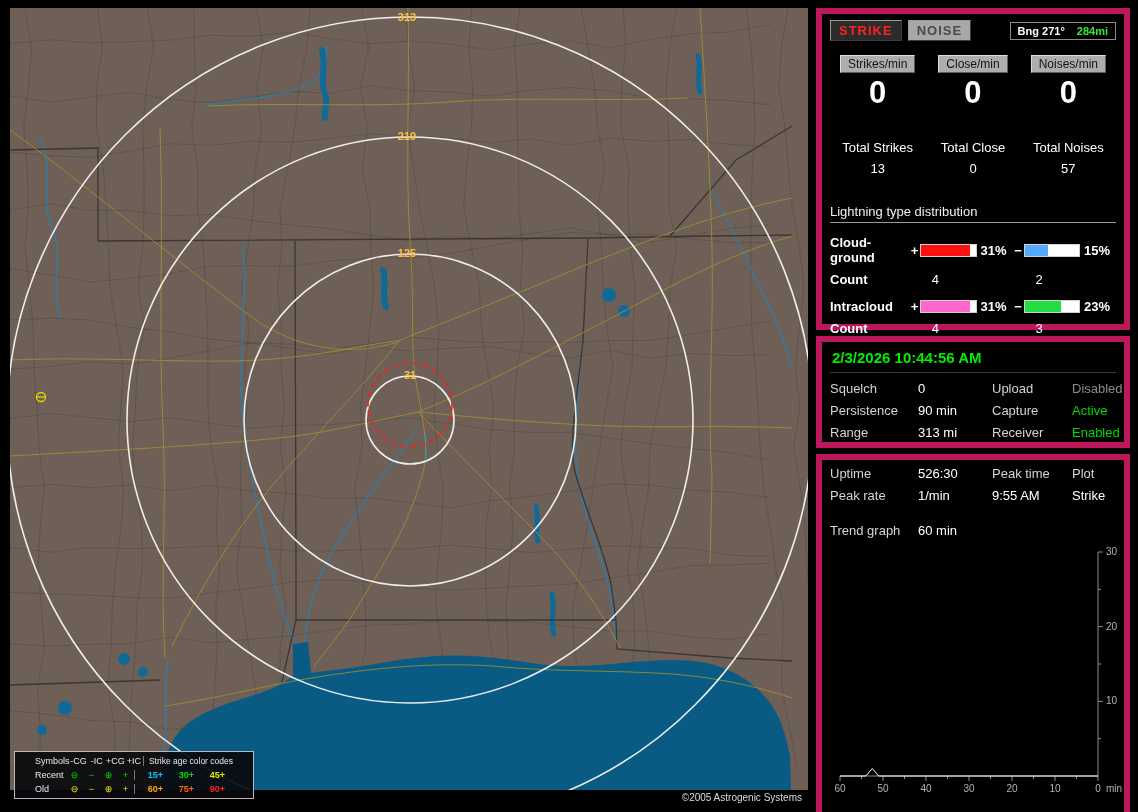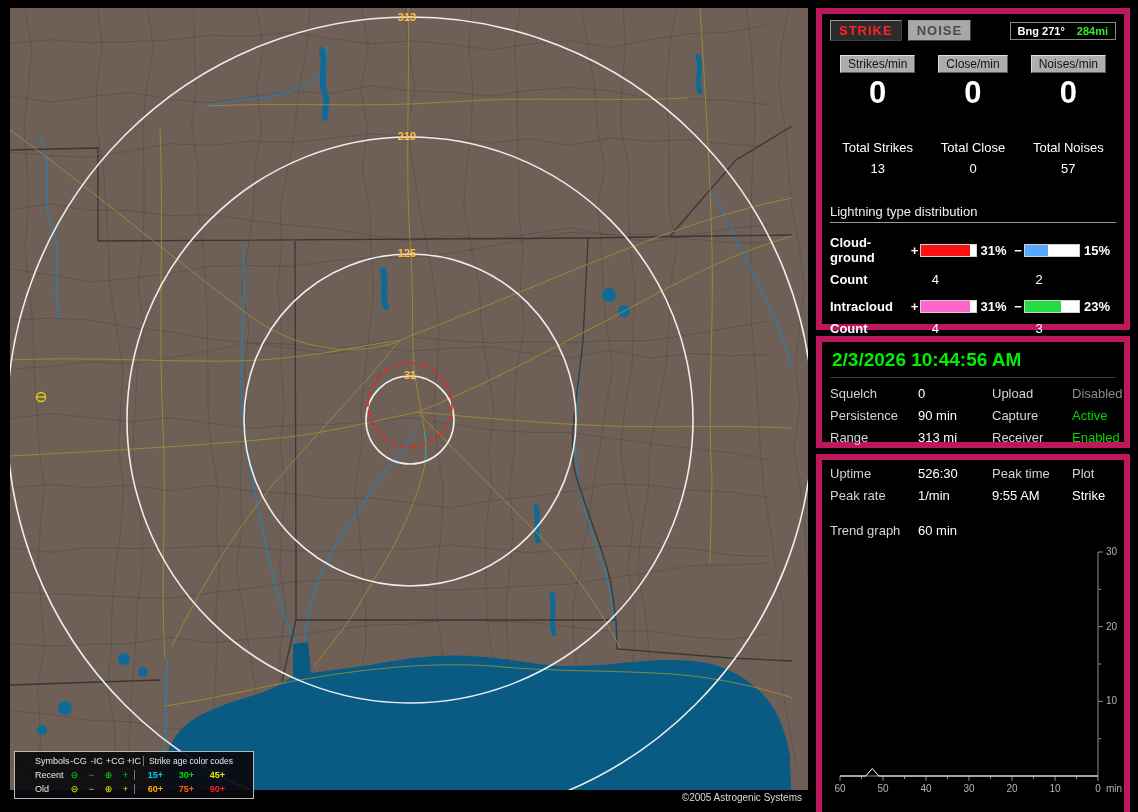--- a/index.html
+++ b/index.html
@@ -46,21 +46,21 @@
   .dist-title{margin-top:28px;padding-bottom:3px;border-bottom:1px solid #9a9a9a;color:#efefef;}
   .dist-row{display:flex;align-items:center;margin-top:12px;}
   .dist-label{width:84px;font-weight:bold;}
   .sign{width:12px;text-align:center;font-weight:bold;}
   .bar{width:58px;height:11px;background:#ffffff;border:1px solid #cfcfcf;overflow:hidden;}
   .bar-fill{display:block;height:100%;}
   .pct{width:38px;padding-left:4px;font-weight:bold;box-sizing:border-box;}
   .count-row{display:flex;margin-top:7px;}
   .count-row .cnt{width:98px;padding-left:12px;box-sizing:border-box;}
   .count-row .spacer{width:12px;}
-  .datetime{color:#00ee00;font-weight:bold;font-size:19px;padding:3px 0 6px 2px;
+  .datetime{color:#00ee00;font-weight:bold;font-size:15px;padding:3px 0 6px 2px;
             border-bottom:1px solid #3a3a3a;margin-bottom:8px;}
   .grid4{display:grid;grid-template-columns:88px 74px 80px auto;row-gap:7px;}
   .g-label{color:#d4d4d4;}
   .g-value{color:#ffffff;}
   .trend-row{display:grid;grid-template-columns:88px auto;margin-top:20px;}
   #trend-chart{margin-top:8px;}
   #trend-chart text{font-family:"Liberation Sans",sans-serif;}
 </style>
 </head>
 <body>

